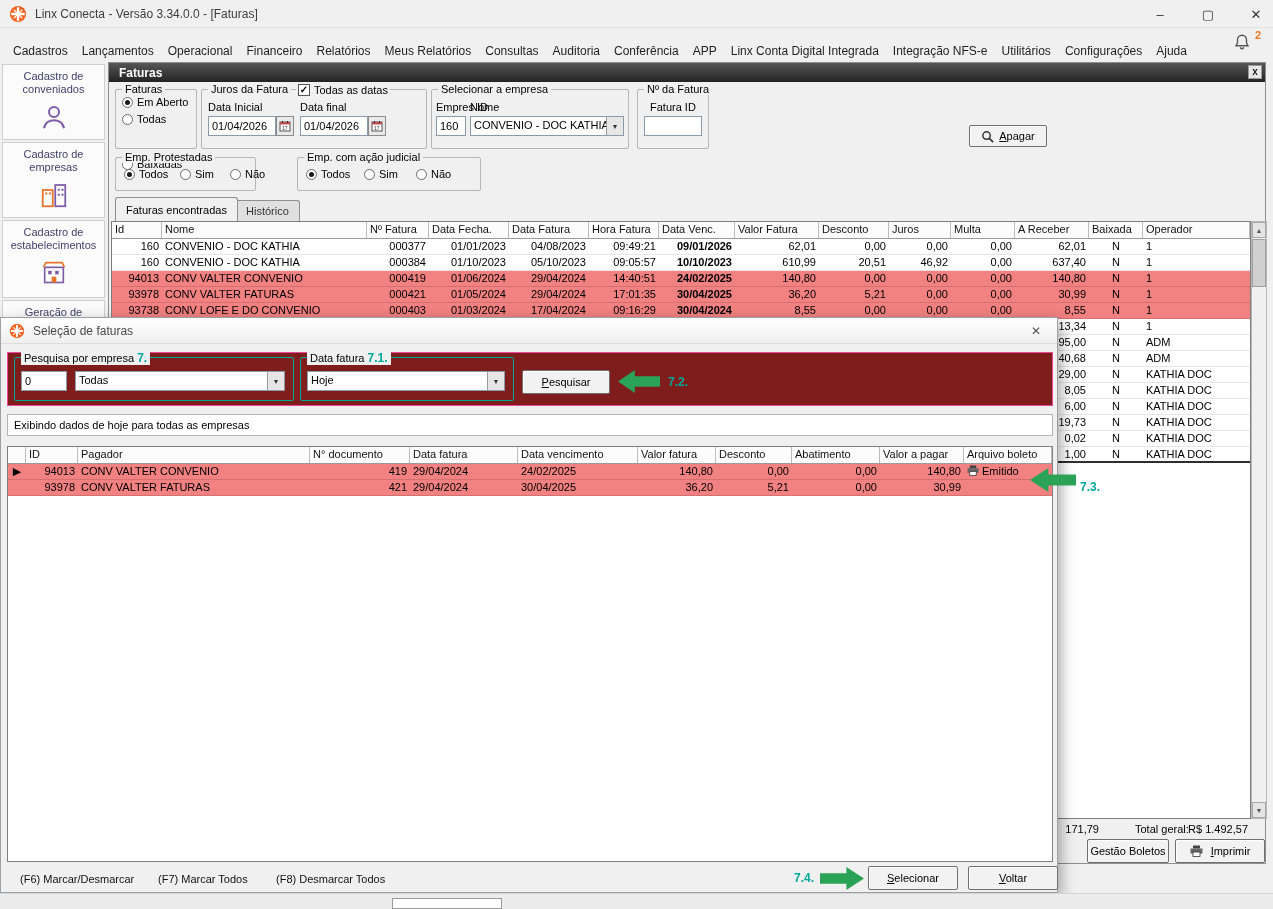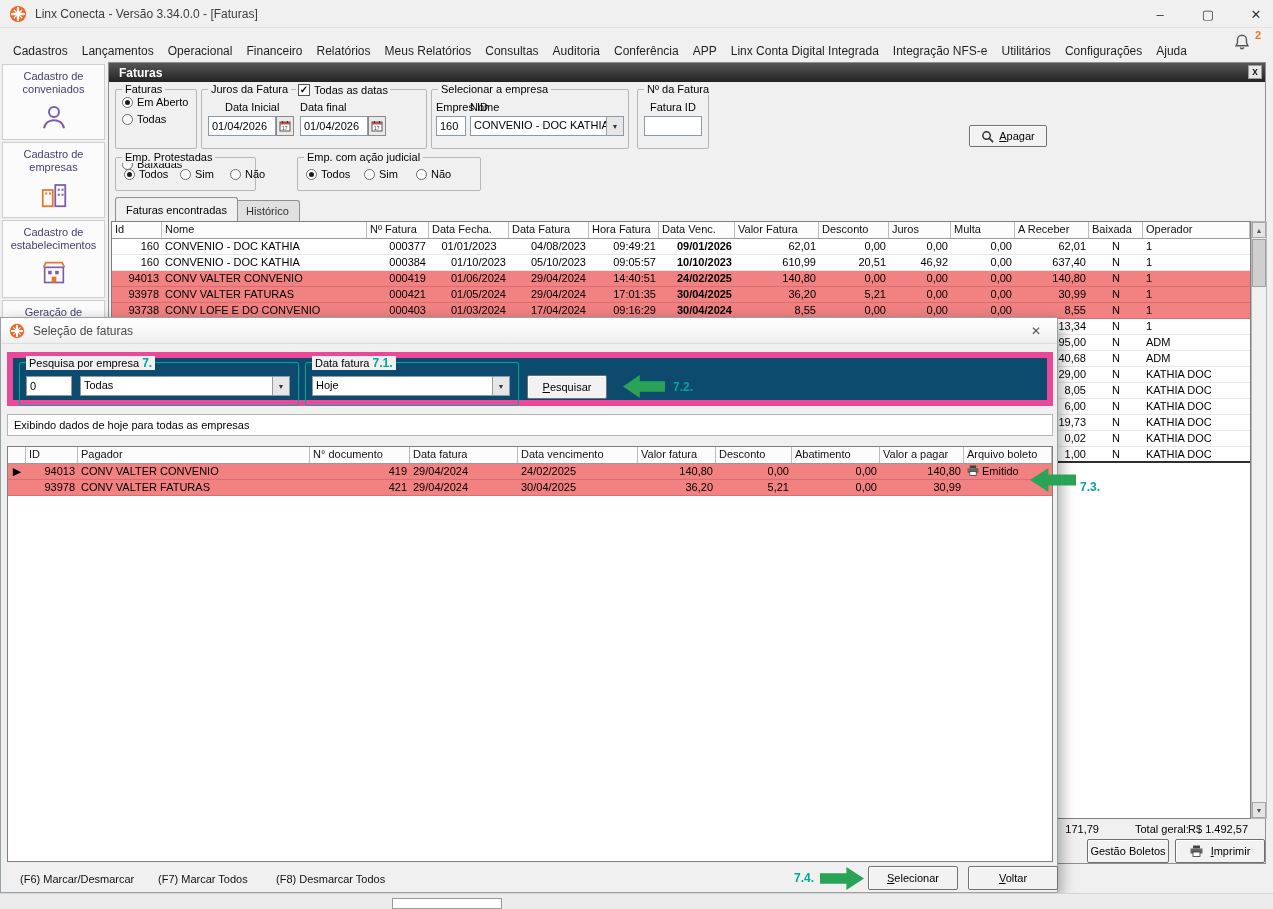--- a/index.html
+++ b/index.html
@@ -82,21 +82,21 @@
 
   
   #dialog { position:absolute; left:0; top:317px; width:1058px; height:576px; background:#f0f0f0;
     border:1px solid #98a0a8; box-shadow:3px 5px 14px rgba(0,0,0,.35); z-index:10; }
   #dlg-titlebar { position:absolute; left:0; top:0; width:1056px; height:26px;
     background:linear-gradient(#ffffff,#efefef); border-bottom:1px solid #dcdcdc; display:flex; align-items:center; }
   #dlg-titlebar .logo { margin-left:8px; width:16px; height:16px; }
   #dlg-titlebar .ttl { margin-left:8px; font-size:12px; color:#4a4a4a; }
   #dlg-close { position:absolute; right:10px; top:3px; width:22px; height:20px; text-align:center;
     font-size:12px; color:#555; line-height:20px; cursor:default; }
-  #dlg-filter { position:absolute; left:6px; top:34px; width:1046px; height:54px; border:6px solid #ec4899; background:#0c4a6e; }
+  #dlg-filter { position:absolute; left:6px; top:34px; width:1046px; height:54px; border:1px solid #ec4899; background:#7f1d1d; }
   #dlg-status { position:absolute; left:6px; top:96px; width:1046px; height:22px; background:#fff;
     border:1px solid #b5b5b5; display:flex; align-items:center; padding-left:6px; }
   #dlg-footer-label { font-size:11px; color:#111; }
 
   .arrow-left { clip-path:polygon(0% 50%, 40% 0%, 40% 27%, 100% 27%, 100% 73%, 40% 73%, 40% 100%); background:#2aa356; }
   .arrow-right { clip-path:polygon(100% 50%, 60% 0%, 60% 27%, 0% 27%, 0% 73%, 60% 73%, 60% 100%); background:#2aa356; }
 
   .printer-ic { margin-right:3px; vertical-align:-1px; }
   #bottom-strip { position:absolute; left:0; top:893px; width:1273px; height:16px; background:#ececec;
     border-top:1px solid #d5d5d5; z-index:12; }
@@ -205,21 +205,21 @@
   </div>
 
   <div class="gbox" style="left:92px; top:26px; width:226px; height:60px;">
     <span class="legend">Juros da Fatura</span>
     <label class="radio" style="position:absolute; left:94px; top:-6px; background:#f0f0f0; padding:0 2px;">
       <span class="cbx">
           <span>✓</span>
         </span>
       <span>Todas as datas</span>
       </label>
-    <span style="position:absolute; left:6px; top:11px;margin-left:17px;">Data Inicial</span>
+    <span style="position:absolute; left:6px; top:11px;">Data Inicial</span>
     <span style="position:absolute; left:98px; top:11px;">Data final</span>
     <input class="tin" style="position: absolute; left: 6px; top: 26px; width: 68px;" value="01/04/2026">
     <span class="cal-btn" style="position:absolute; left:74px; top:26px;">
       <svg width="12" height="12" viewBox="0 0 12 12">
           <rect x="1" y="2" width="10" height="9" fill="#fff" stroke="#555"></rect>
           <rect x="1" y="2" width="10" height="2.5" fill="#c05050"></rect>
           <line x1="3.5" y1="1" x2="3.5" y2="3" stroke="#333"></line>
           <line x1="8.5" y1="1" x2="8.5" y2="3" stroke="#333"></line>
           <text x="3" y="10" font-size="5" fill="#333">17</text>
         </svg>
@@ -318,21 +318,21 @@
         <div class="cell a-l" style="width: 64px;">Multa</div>
         <div class="cell a-l" style="width: 74px;">A Receber</div>
         <div class="cell a-l" style="width: 54px;">Baixada</div>
         <div class="cell a-l" style="width: 105px; flex: 1 1 0%;">Operador</div>
       </div>
     <div id="main-tbody">
         <div class="trow">
           <div class="cell a-r" style="width: 50px;">160</div>
           <div class="cell a-l" style="width: 205px;">CONVENIO - DOC KATHIA</div>
           <div class="cell a-r" style="width: 62px;">000377</div>
-          <div class="cell a-r" style="width: 80px; text-align: center;">01/01/2023</div>
+          <div class="cell a-r" style="width: 80px;">01/01/2023</div>
           <div class="cell a-r" style="width: 80px;">04/08/2023</div>
           <div class="cell a-r" style="width: 70px;">09:49:21</div>
           <div class="cell a-r bold" style="width: 76px;">09/01/2026</div>
           <div class="cell a-r" style="width: 84px;">62,01</div>
           <div class="cell a-r" style="width: 70px;">0,00</div>
           <div class="cell a-r" style="width: 62px;">0,00</div>
           <div class="cell a-r" style="width: 64px;">0,00</div>
           <div class="cell a-r" style="width: 74px;">62,01</div>
           <div class="cell a-c" style="width: 54px;">N</div>
           <div class="cell a-l" style="width: 105px; flex: 1 1 0%;">1</div>
@@ -597,21 +597,21 @@
     <div class="gbox green" style="left:292px; top:4px; width:214px; height:44px;">
       <span class="legend">
         <span>Data fatura</span> <span class="step">7.1.</span></span>
       <div class="combo" style="position:absolute; left:6px; top:13px; width:198px;">
         <span class="combo-txt">Hoje</span>
         <span class="combo-btn">
             <span>▼</span>
           </span>
         </div>
     </div>
-    <button class="btn" style="position:absolute; left:514px; top:17px; width:80px; height:24px;">
+    <button class="btn" style="position:absolute; left:514px; top:17px; width:88px; height:24px;">
       <span><u>P</u><span>esquisar</span></span>
       </button>
     <div class="arrow-left" style="position:absolute; left:610px; top:17px; width:42px; height:23px;"></div>
     <span class="step" style="position:absolute; left:660px; top:22px;">7.2.</span>
   </div>
 
   <div id="dlg-status">
     <span>Exibindo dados de hoje para todas as empresas</span>
   </div>
 

